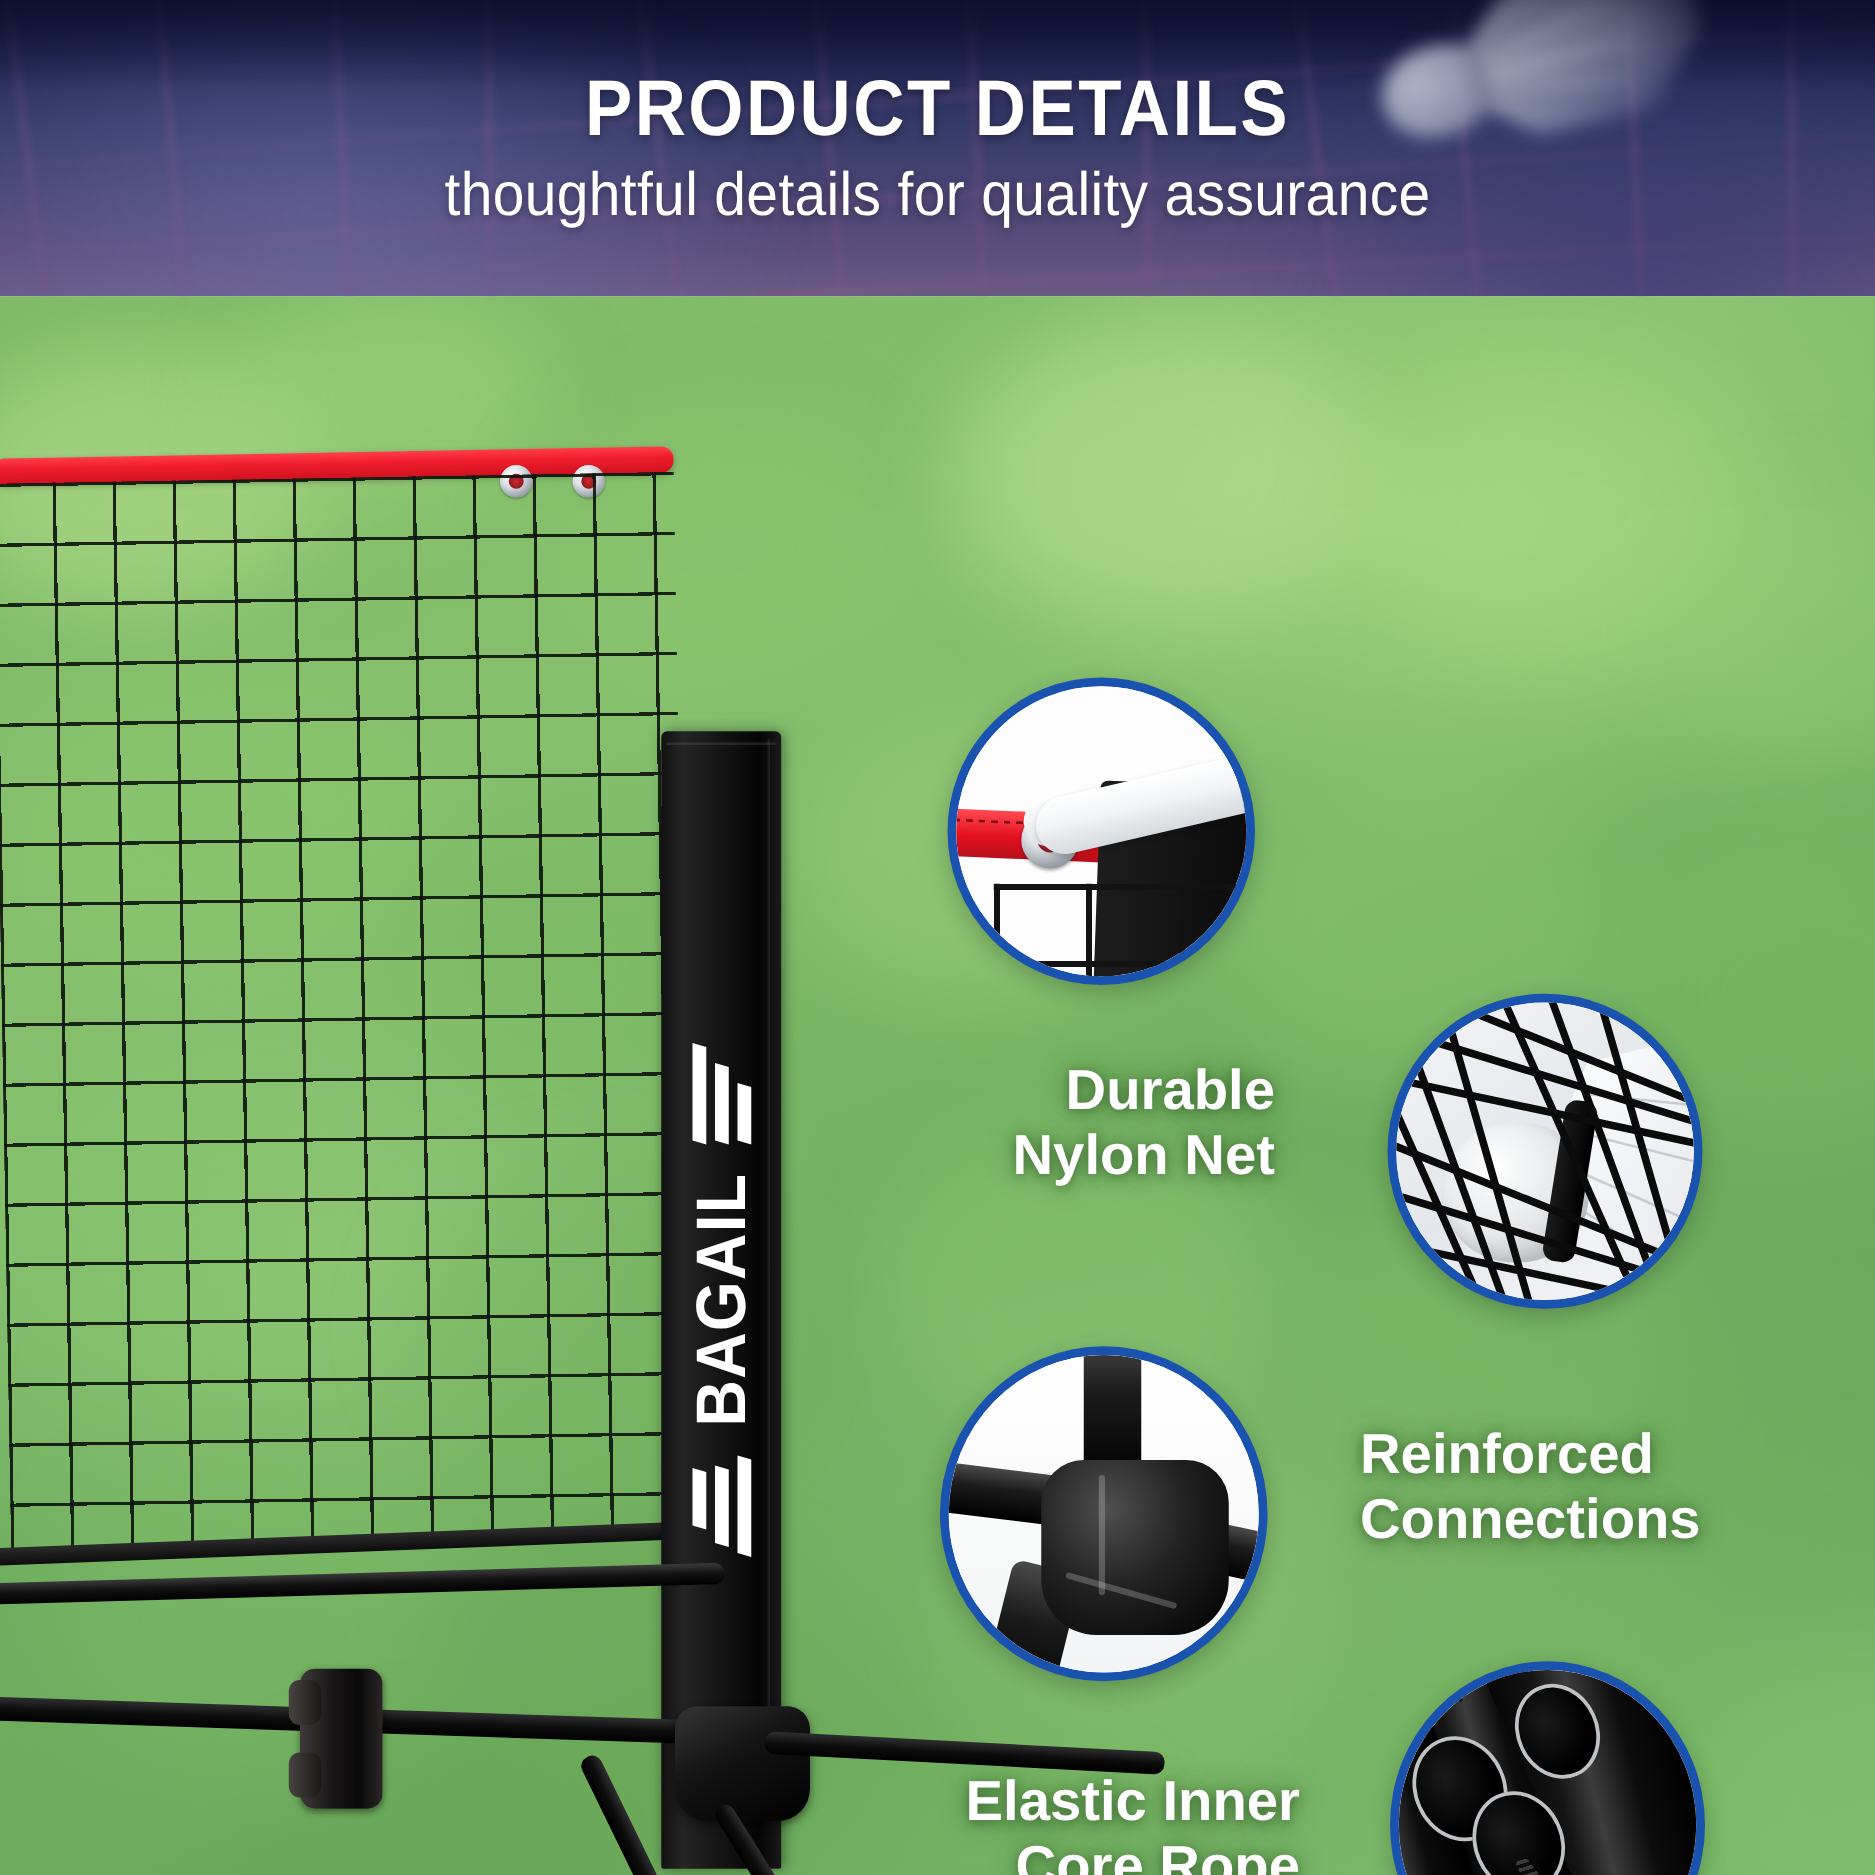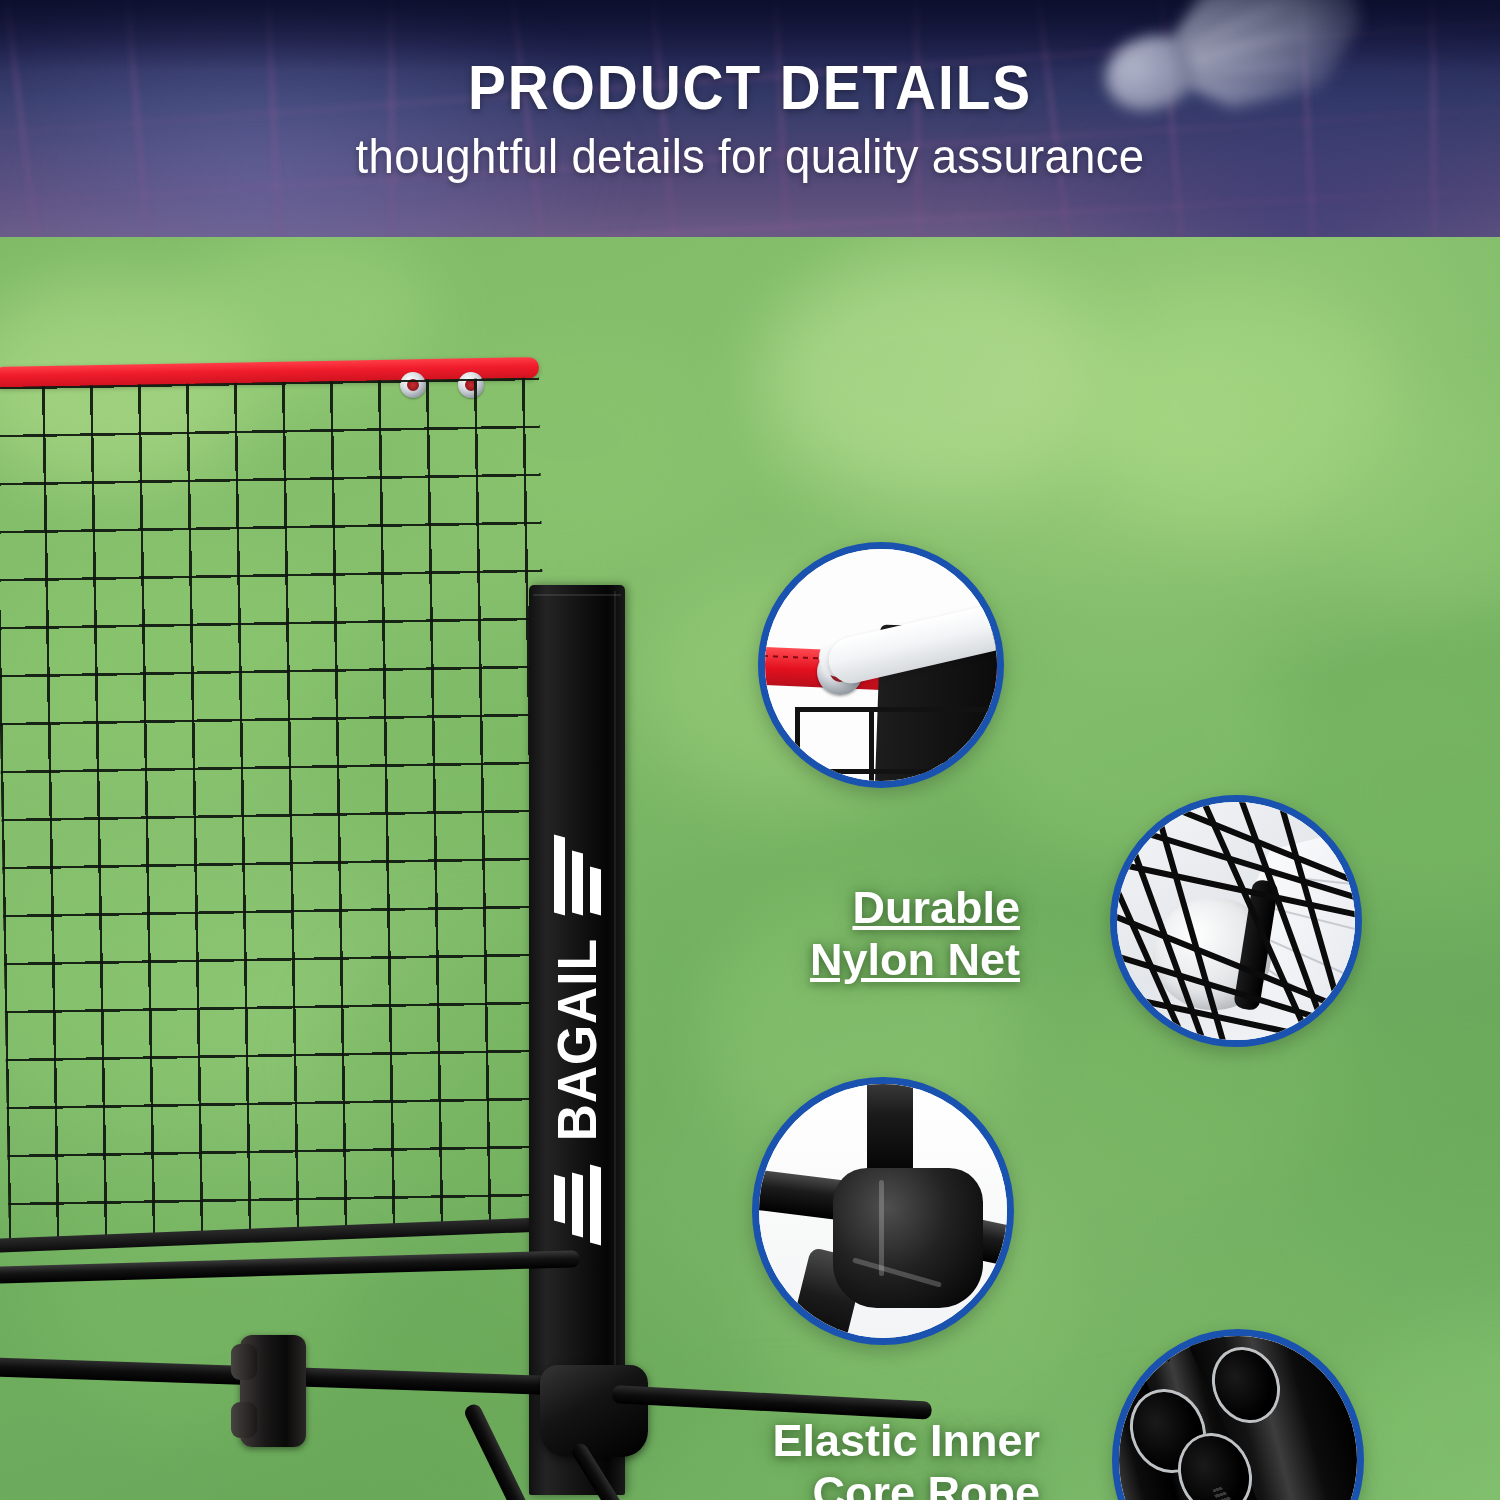--- a/index.html
+++ b/index.html
@@ -442,33 +442,35 @@
           <span style="left: 254px; top: -30px; width: 340px; height: 6px; transform: rotate(70deg);"></span>
           <span style="left: -30px; top: -20px; width: 360px; height: 6px; transform: rotate(22deg);"></span>
           <span style="left: -30px; top: 24px; width: 360px; height: 6px; transform: rotate(17deg);"></span>
           <span style="left: -30px; top: 68px; width: 360px; height: 6px; transform: rotate(12deg);"></span>
           <span style="left: -30px; top: 112px; width: 360px; height: 6px; transform: rotate(22deg);"></span>
           <span style="left: -30px; top: 156px; width: 360px; height: 6px; transform: rotate(17deg);"></span>
           <span style="left: -30px; top: 200px; width: 360px; height: 6px; transform: rotate(12deg);"></span>
           <span style="left: -30px; top: 244px; width: 360px; height: 6px; transform: rotate(22deg);"></span>
         </div>
     </div>
-    <div class="callout-label right-align" style="left:640px; top:645px; width:380px;text-decoration:underline;">Durable
+    <div class="callout-label right-align" style="left:640px; top:609px; width:380px;">Durable
 Nylon Net</div>
 
     <div id="c3" class="callout-circle" style="left:752px; top:840px; width:262px; height:268px;">
       <div class="c3-bg"></div>
       <div class="c3-pipe" style="left:108px; top:-18px; width:46px; height:120px;"></div>
       <div class="c3-pipe" style="left:-22px; top:92px; width:140px; height:40px; transform:rotate(7deg);"></div>
       <div class="c3-pipe" style="left:176px; top:140px; width:130px; height:40px; transform:rotate(12deg);"></div>
       <div class="c3-pipe" style="left:38px; top:168px; width:56px; height:112px; transform:rotate(14deg);"></div>
       <div class="c3-hub"></div>
       <div class="c3-hi" style="left:120px; top:96px; width:5px; height:96px;"></div>
       <div class="c3-hi" style="left:92px; top:186px; width:92px; height:5px; transform:rotate(16deg);"></div>
     </div>
+    <div class="callout-label" style="left:1088px; top:900px; width:380px;">Reinforced
+Connections</div>
 
     <div id="c4" class="callout-circle" style="left:1112px; top:1092px; width:252px; height:262px;">
       <div class="c4-bg"></div>
       <div class="c4-tube" style="left:56px; top:-30px; width:96px; height:300px; transform:rotate(-24deg);"></div>
       <div class="c4-tube" style="left:128px; top:-40px; width:150px; height:330px; transform:rotate(-24deg);"></div>
       <div class="c4-tube" style="left:-18px; top:40px; width:96px; height:260px; transform:rotate(-24deg);"></div>
       <div class="c4-open" style="left:12px; top:52px; width:74px; height:86px; transform:rotate(-24deg);"></div>
       <div class="c4-open" style="left:94px; top:10px; width:66px; height:78px; transform:rotate(-24deg);"></div>
       <div class="c4-open" style="left:60px; top:96px; width:72px; height:84px; transform:rotate(-24deg);"></div>
       <div class="c4-open" style="left:54px; top:166px; width:70px; height:82px; transform:rotate(-24deg);"></div>

